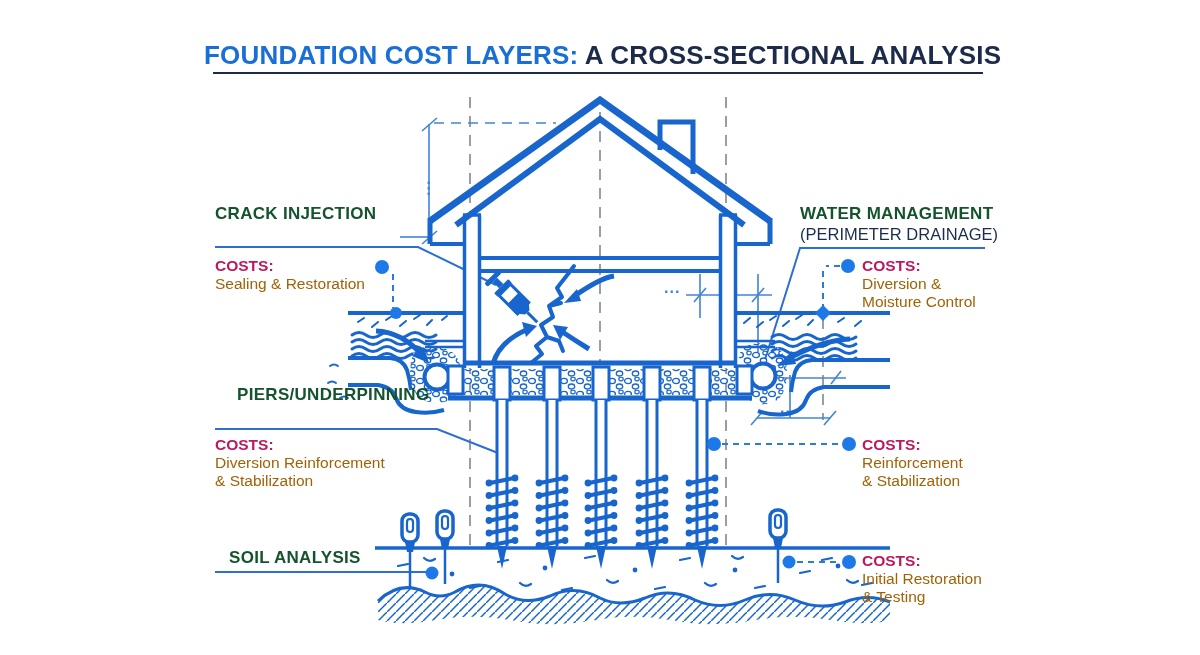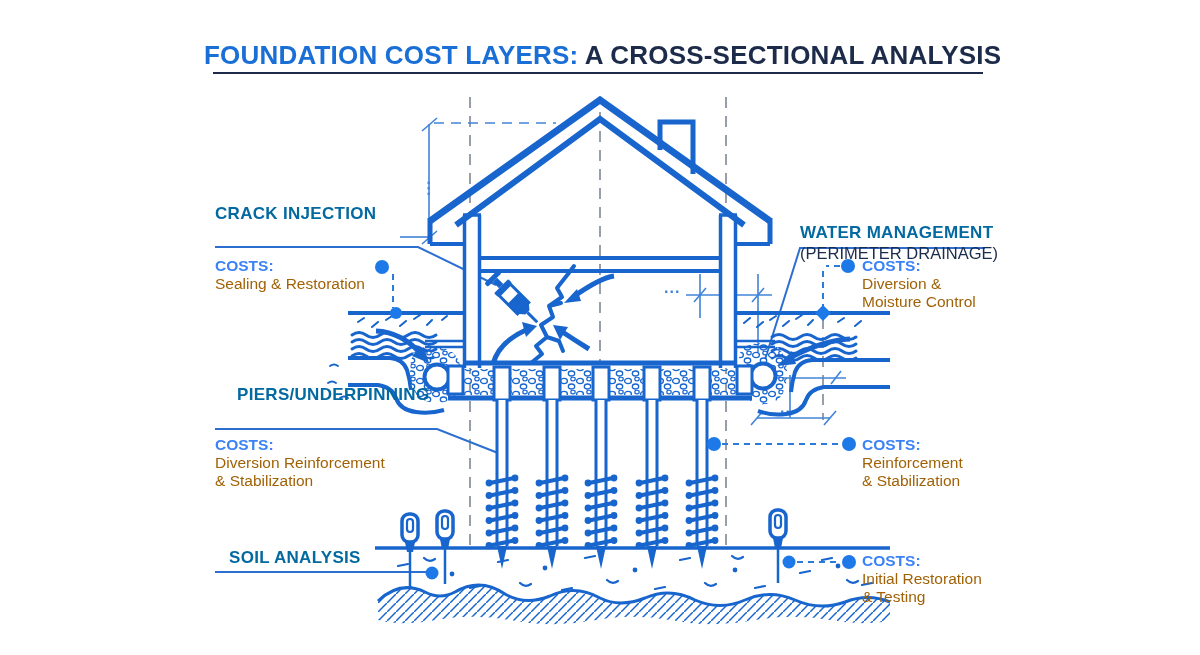--- a/index.html
+++ b/index.html
@@ -4,23 +4,23 @@
 <style>
   html,body{margin:0;padding:0;background:#e9e9e9;}
   #canvas{position:relative;width:1200px;height:655px;background:#ffffff;overflow:hidden;
           font-family:"Liberation Sans","DejaVu Sans",sans-serif;}
   #art{position:absolute;left:0;top:0;}
   .abs{position:absolute;}
   #title{left:204px;top:40px;font-size:26px;font-weight:800;letter-spacing:.2px;white-space:nowrap;}
   #title .hl{color:#1a6fd6;text-align:right;}
   #title .rest{color:#1c2b49;font-weight:700;}
   #title-underline{left:213px;top:72px;width:770px;height:2px;background:#1c2b49;}
-  .lbl-heading{font-size:17px;font-weight:800;color:#0369a1;letter-spacing:.3px;line-height:20px;white-space:nowrap;}
+  .lbl-heading{font-size:17px;font-weight:800;color:#14532d;letter-spacing:.3px;line-height:20px;white-space:nowrap;}
   .lbl-sub{font-size:16.5px;font-weight:500;color:#1b2c4c;line-height:20px;white-space:nowrap;}
-  .costs-title{font-size:15.5px;font-weight:800;color:#3b82f6;line-height:18px;white-space:nowrap;}
+  .costs-title{font-size:15.5px;font-weight:800;color:#be185d;line-height:18px;white-space:nowrap;}
   .costs-line{font-size:15.5px;font-weight:400;color:#a16207;line-height:17.5px;white-space:nowrap;}
   svg text.dim{font-family:"Liberation Sans",sans-serif;font-size:16px;font-weight:700;fill:#4084d8;letter-spacing:1px;}
 </style>
 </head>
 <body>
 
 <div id="canvas">
 
 <svg id="art" width="1200" height="655" viewBox="0 0 1200 655">
   <defs>
@@ -235,21 +235,21 @@
 <div class="abs" id="title-underline"></div>
 
 <div class="abs" style="left:215px;top:204px;">
   <div class="lbl-heading">CRACK INJECTION</div>
 </div>
 <div class="abs" style="left:215px;top:257px;">
   <div class="costs-title">COSTS:</div>
   <div class="costs-line">Sealing &amp; Restoration</div>
 </div>
 
-<div class="abs" style="left:800px;top:204px;margin-top:19px;">
+<div class="abs" style="left:800px;top:204px;">
   <div class="lbl-heading">WATER MANAGEMENT</div>
   <div class="lbl-sub">(PERIMETER DRAINAGE)</div>
 </div>
 <div class="abs" style="left:862px;top:257px;">
   <div class="costs-title">COSTS:</div>
   <div class="costs-line">Diversion &amp;</div>
   <div class="costs-line">Moisture Control</div>
 </div>
 
 <div class="abs" style="left:215px;top:385px;margin-left:22px;">

